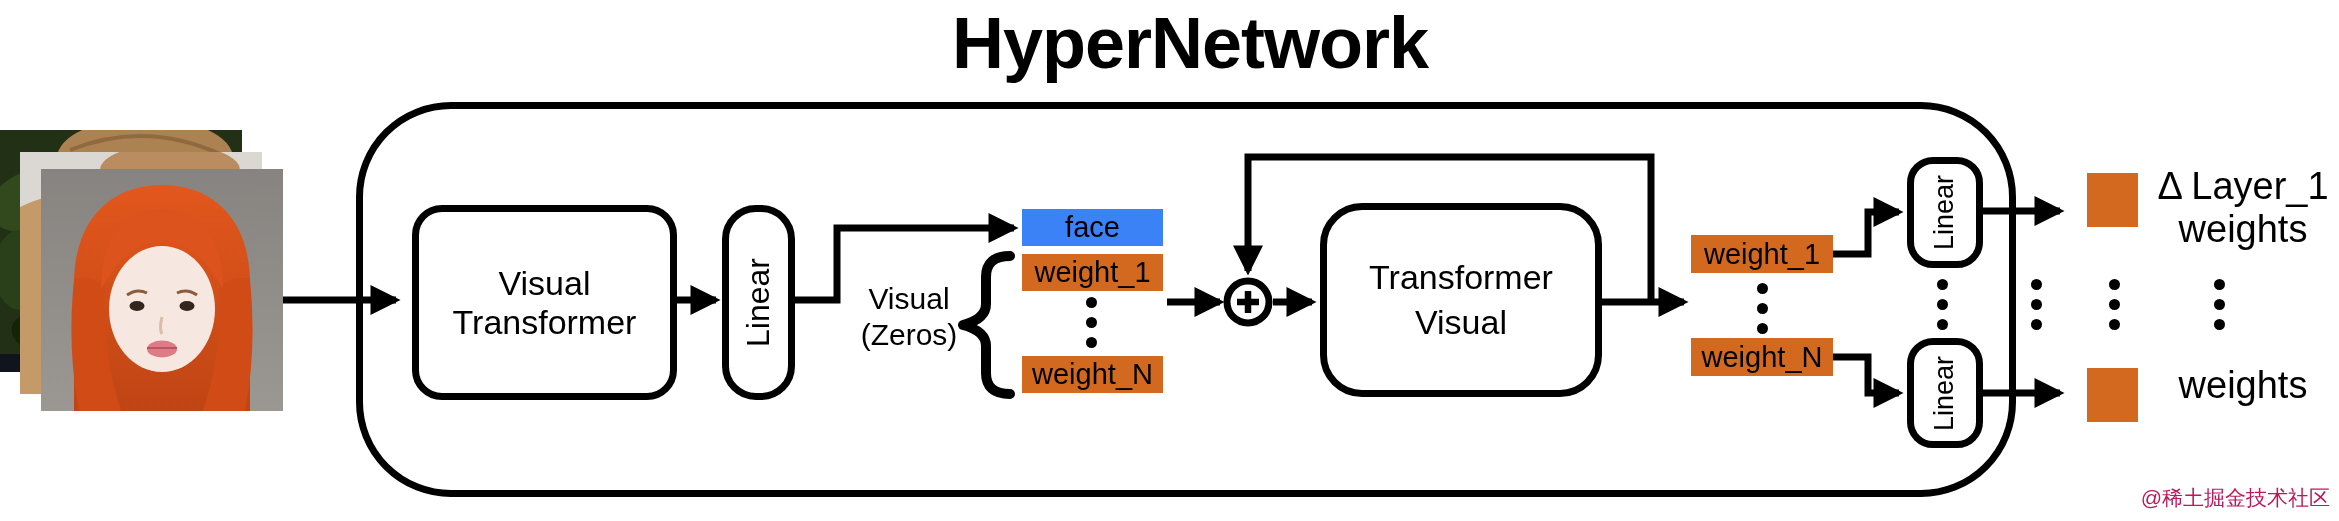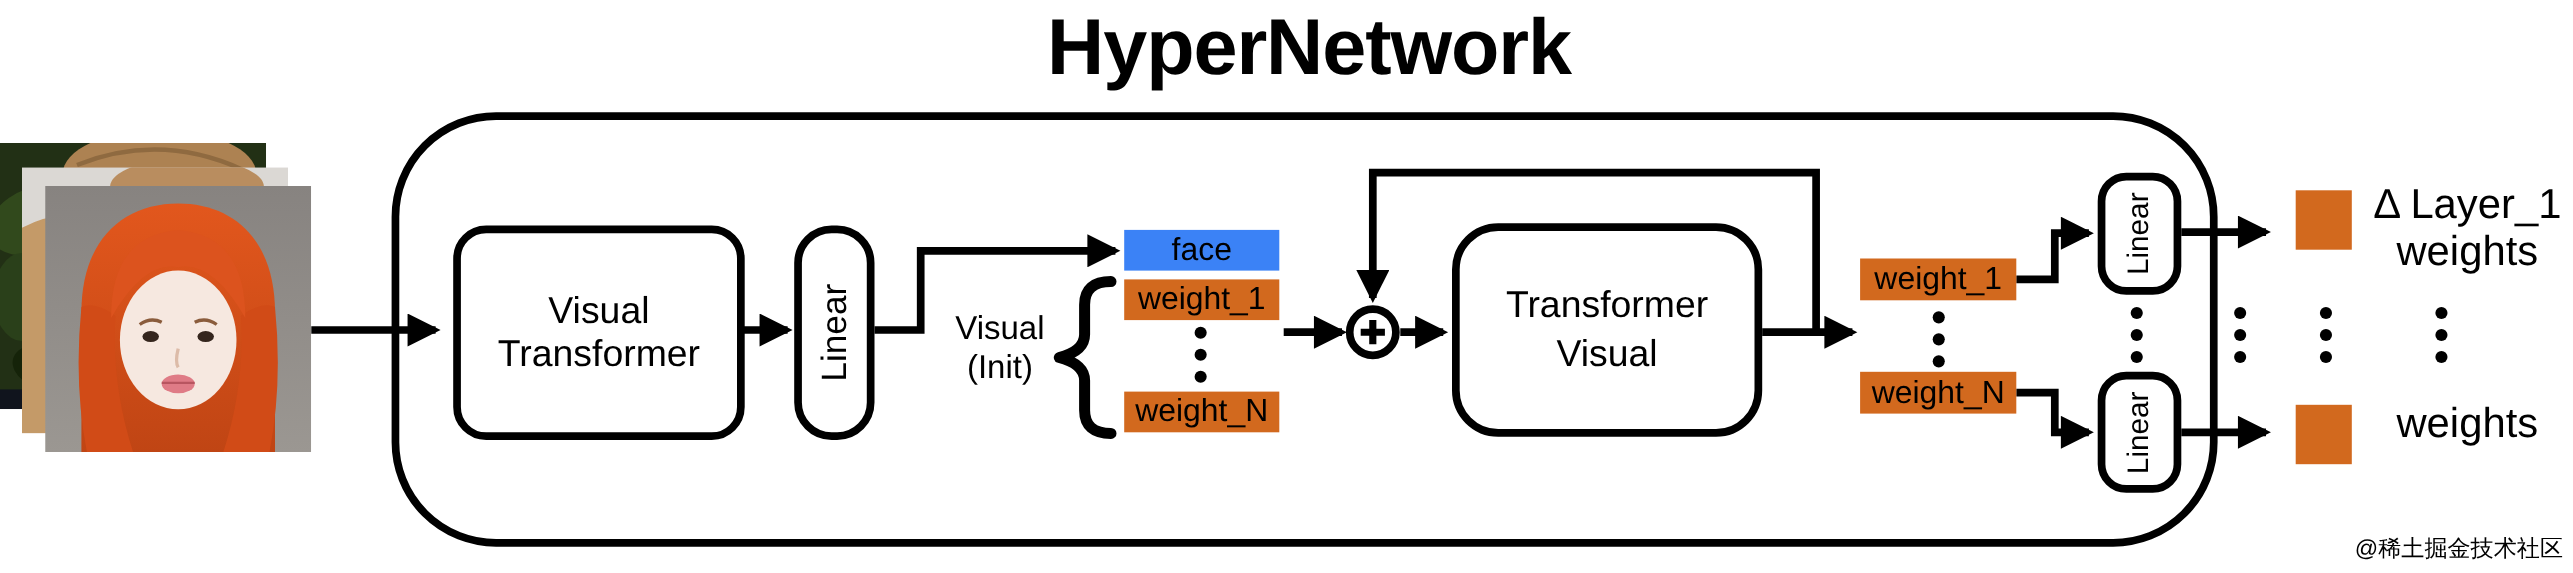--- a/index.html
+++ b/index.html
@@ -40,21 +40,21 @@
   
   .label{position:absolute;text-align:center;z-index:3;}
   .zeros{left:829px;top:281px;width:160px;font-size:30px;line-height:36px;}
   .kiter{left:1346px;top:112px;width:220px;font-size:31px;}
   .delta{width:190px;left:2148px;font-size:38px;line-height:43px;}
   .delta.top{top:165px;} .delta.bottom{top:364px;}
   .bl{display:block;}
   
   .dsq{position:absolute;left:2087px;width:51px;height:54px;background:#d2691e;z-index:3;}
   .dsq.top{top:173px;} .dsq.bottom{top:368px;}
-  .watermark{position:absolute;right:9px;top:484px;font-size:21px;color:#000000;z-index:3;}
+  .watermark{position:absolute;right:9px;top:484px;font-size:21px;color:#be185d;z-index:3;}
 </style>
 </head>
 <body>
 
 <div id="stage">
 
   <h1 class="title">HyperNetwork</h1>
 
   <div class="photo back">
     <svg width="242" height="242" viewBox="0 0 242 242">
@@ -143,21 +143,21 @@
       <span class="bl">Transformer</span>
     </div>
   </div>
 
   <div class="box linear-left">
     <span class="vtext">Linear</span>
   </div>
 
   <div class="label zeros">
     <span class="bl">Visual</span>
-    <span class="bl">(Init)</span>
+    <span class="bl">(Zeros)</span>
   </div>
 
   <div class="token face" style="left:1022px;top:209px;">face</div>
   <div class="token weight" style="left:1022px;top:254px;">weight_1</div>
   <div class="dots" style="left:1086px;top:297px;">
       <i></i>
       <i></i>
       <i></i>
     </div>
   <div class="token weight" style="left:1022px;top:356px;">weight_N</div>

